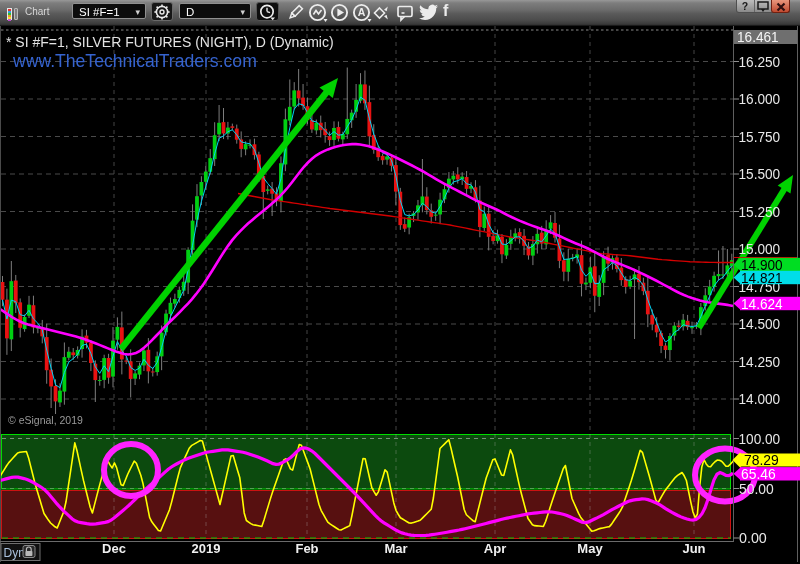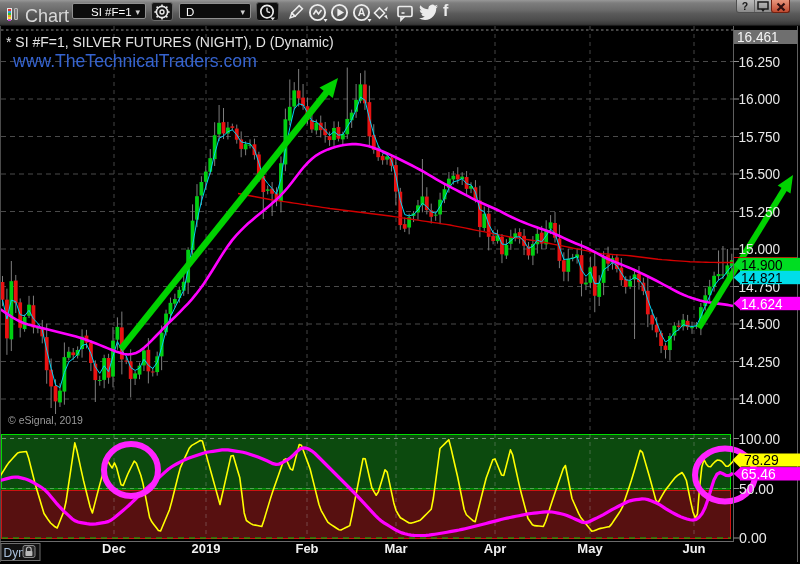--- a/index.html
+++ b/index.html
@@ -453,22 +453,22 @@
 <div id="toolbar">
       <div style="position:absolute;left:6.5px;top:8px;width:5px;height:12px;background:#fff;border:1px solid #e8e8e8;">
         <div style="height:2px;background:#e03030"></div>
         <div style="height:2px;background:#30a0e0"></div>
         <div style="height:2px;background:#30c030"></div>
         <div style="height:2px;background:#f09030"></div>
         <div style="height:2px;background:#f0e030"></div>
         <div style="height:2px;background:#c050d0"></div>
       </div>
       <div style="position:absolute;left:13.5px;top:8px;width:4.5px;height:12px;background:#808080;border:1px solid #b8b8b8;border-radius:1px;"></div>
-      <div style="position:absolute;left:25px;top:5.5px;font-size:18px;color:#d8d8d8;">Chart</div>
-      <div style="position:absolute;left:72px;top:3px;width:74px;height:16px;background:#0c0c0c;border:1px solid #909090;border-radius:2px;color:#fff;font-size:11.5px;line-height:16px;padding-left:18px;">SI #F=1<span style="position:absolute;right:5px;top:0;color:#d0d0d0;font-size:9px;">▾</span></div>
+      <div style="position:absolute;left:25px;top:5.5px;font-size:10px;color:#d8d8d8;">Chart</div>
+      <div style="position:absolute;left:72px;top:3px;width:74px;height:16px;background:#0c0c0c;border:1px solid #909090;border-radius:2px;color:#fff;font-size:11.5px;line-height:16px;padding-left:6px;">SI #F=1<span style="position:absolute;right:5px;top:0;color:#d0d0d0;font-size:9px;">▾</span></div>
       <div style="position:absolute;left:179px;top:3px;width:72px;height:16px;background:#0c0c0c;border:1px solid #909090;border-radius:2px;color:#fff;font-size:11.5px;line-height:16px;padding-left:6px;">D<span style="position:absolute;right:5px;top:0;color:#d0d0d0;font-size:9px;">▾</span></div>
       <div style="position:absolute;left:151px;top:2px;width:22px;height:19px;background:#161616;border:1px solid #6a6a6a;border-radius:3px;"></div>
       <svg style="position:absolute;left:153px;top:3px" width="18" height="18" viewBox="0 0 18 18">
 <circle cx="9" cy="9" r="5.6" fill="none" stroke="#e8e8e8" stroke-width="1.6"></circle>
 <circle cx="9" cy="9" r="2" fill="none" stroke="#e8e8e8" stroke-width="1.4"></circle>
 <g stroke="#e8e8e8" stroke-width="1.6">
 <line x1="9" y1="1.4" x2="9" y2="3.6"></line>
           <line x1="9" y1="14.4" x2="9" y2="16.6"></line>
 <line x1="1.4" y1="9" x2="3.6" y2="9"></line>
           <line x1="14.4" y1="9" x2="16.6" y2="9"></line>

